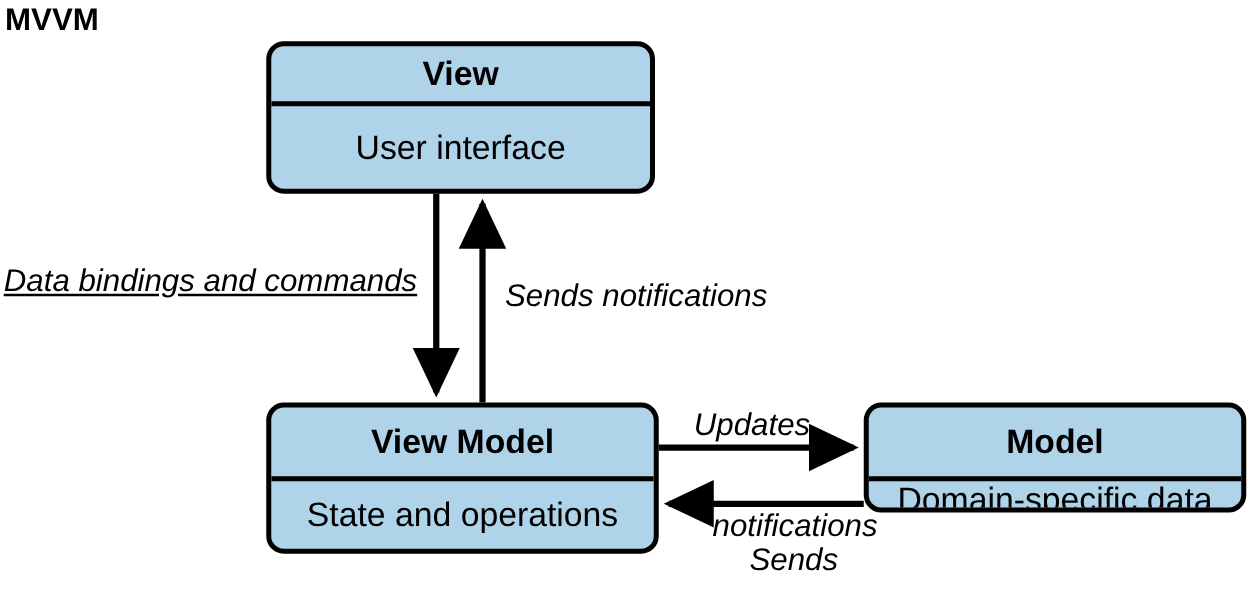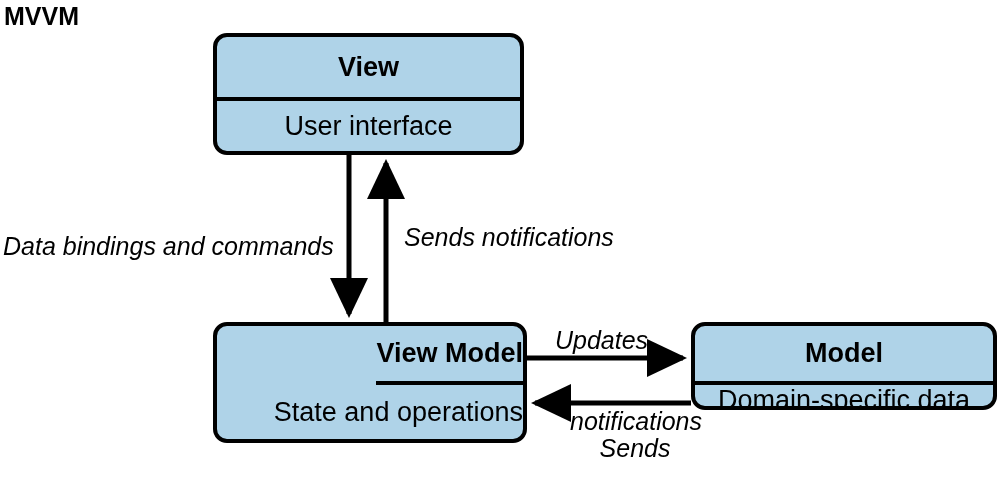--- a/index.html
+++ b/index.html
@@ -34,32 +34,32 @@
     box-sizing:border-box;
   }
   .node .body {
     flex:1 1 auto;
     display:flex; align-items:center; justify-content:center;
     font-weight:normal; font-size:27px; color:#000;
     box-sizing:border-box;
   }
 
   #node-view       { left:213px; top:33px;  width:311px; height:122px; }
-  #node-view .head { height:64px; }
-  #node-viewmodel       { left:213px; top:322px; width:314px; height:121px;align-items:flex-end; }
+  #node-view .head { height:48px; }
+  #node-viewmodel       { left:213px; top:322px; width:314px; height:121px; }
   #node-viewmodel .head { height:59px; }
   #node-model       { left:691px; top:322px; width:306px; height:88px; }
   #node-model .head { height:59px; }
 
   .edge-label {
     position:absolute;
     font-style:italic; font-size:25px; color:#000;
     white-space:nowrap; line-height:1.08;
   }
-  #lbl-bindings { left:3px;   top:233px; }
+  #lbl-bindings { left:3px;   top:212px;text-decoration:underline; }
   #lbl-sends-up { left:404px; top:224px; }
   #lbl-updates  { left:555px; top:327px; }
   #lbl-sends-dn { left:570px; top:408px; text-align:center; white-space:normal; width:130px; }
 
   svg.arrows { position:absolute; left:0; top:0; width:1005px; height:477px; }
 </style>
 </head>
 <body>
 
 <div id="canvas">

